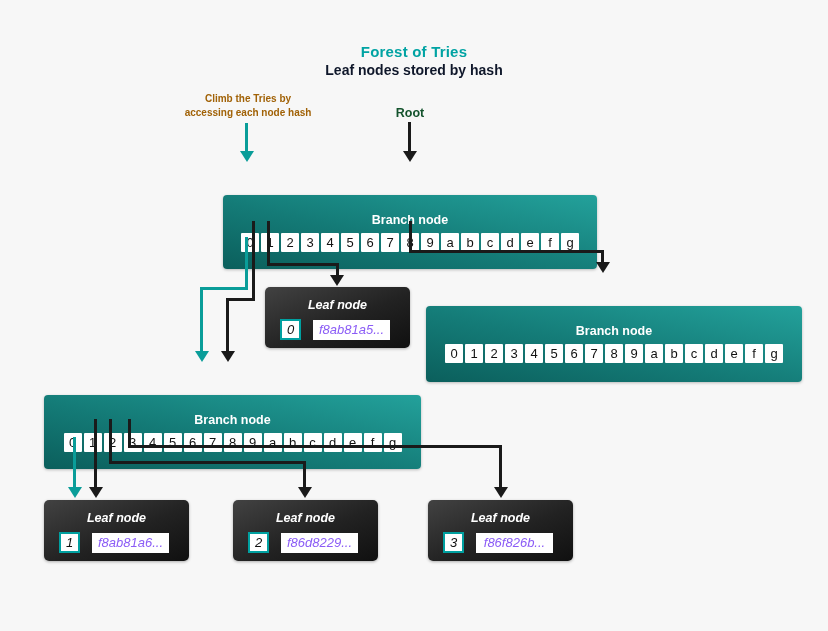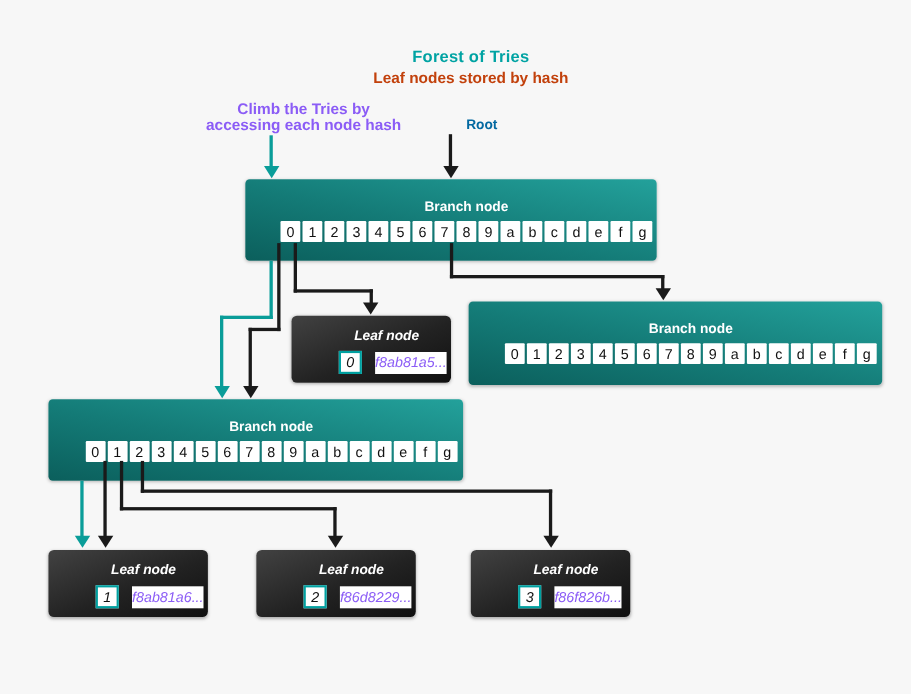--- a/index.html
+++ b/index.html
@@ -2,51 +2,52 @@
 <html><head>
 <meta charset="utf-8">
 <style>
   html,body{margin:0;padding:0;}
   body{
     width:828px;height:631px;position:relative;overflow:hidden;
     background:#f7f7f7;
     font-family:"Liberation Sans","DejaVu Sans",sans-serif;
     color:#1a1a1a;
   }
-  .abs{position:absolute;padding-left:28px;}
+  .abs{position:absolute;}
 
   
   .page-title{
     left:0;right:0;top:43px;text-align:center;
     font-size:15px;font-weight:bold;color:#00a3a3;letter-spacing:.2px;
   }
   .page-subtitle{
     left:0;right:0;top:62px;text-align:center;
-    font-size:14px;font-weight:bold;color:#c2410c;
+    font-size:14px;font-weight:bold;color:#0f172a;
   }
 
   
   .climb-label{
     left:150px;top:92px;width:196px;text-align:center;
-    font-size:14px;font-weight:bold;color:#8b5cf6;line-height:14px;
+    font-size:10px;font-weight:bold;color:#a16207;line-height:14px;
     white-space:pre-line;
   }
   .root-label{
     left:370px;top:106px;width:80px;text-align:center;
-    font-size:12.5px;font-weight:bold;color:#0369a1;
+    font-size:12.5px;font-weight:bold;color:#14532d;
   }
 
   
   .branch{
     background:linear-gradient(to top right,#0b5f5c 0%,#147b77 45%,#23a19b 100%);
     border-radius:4px;
     box-shadow:0 1px 3px rgba(0,0,0,.25);
     padding-top:18px;
     box-sizing:border-box;
     z-index:1;
+    margin-top:32px;
   }
   .branch-title{
     text-align:center;color:#ffffff;font-size:12.5px;font-weight:bold;
     margin-bottom:6px;
   }
   .cells{
     display:flex;justify-content:center;
   }
   .cell{
     width:18px;height:19px;margin:0 1px;background:#ffffff;border-radius:1px;

